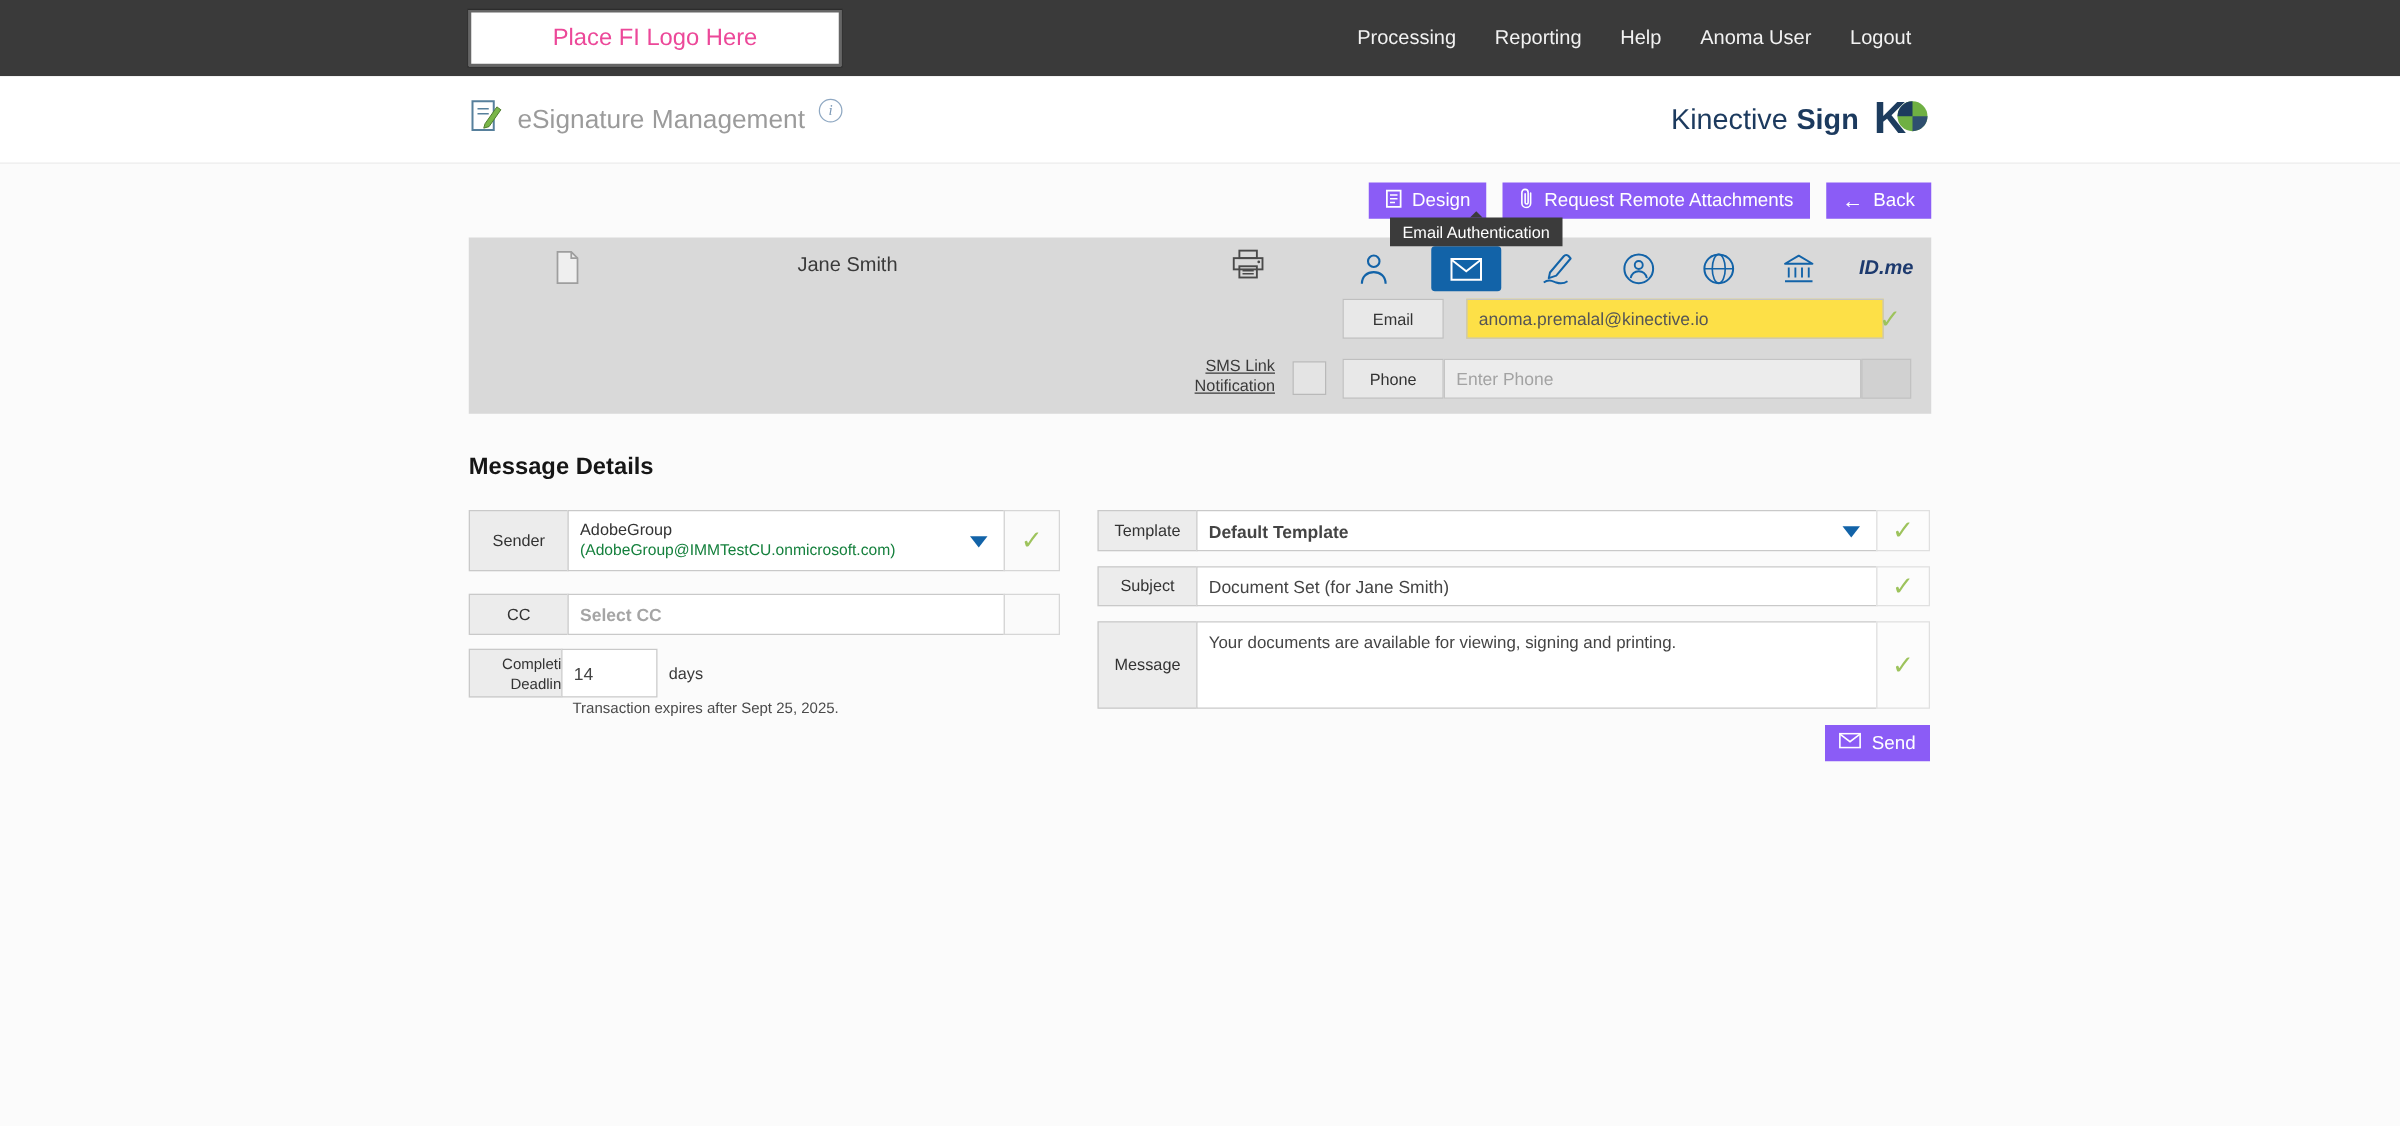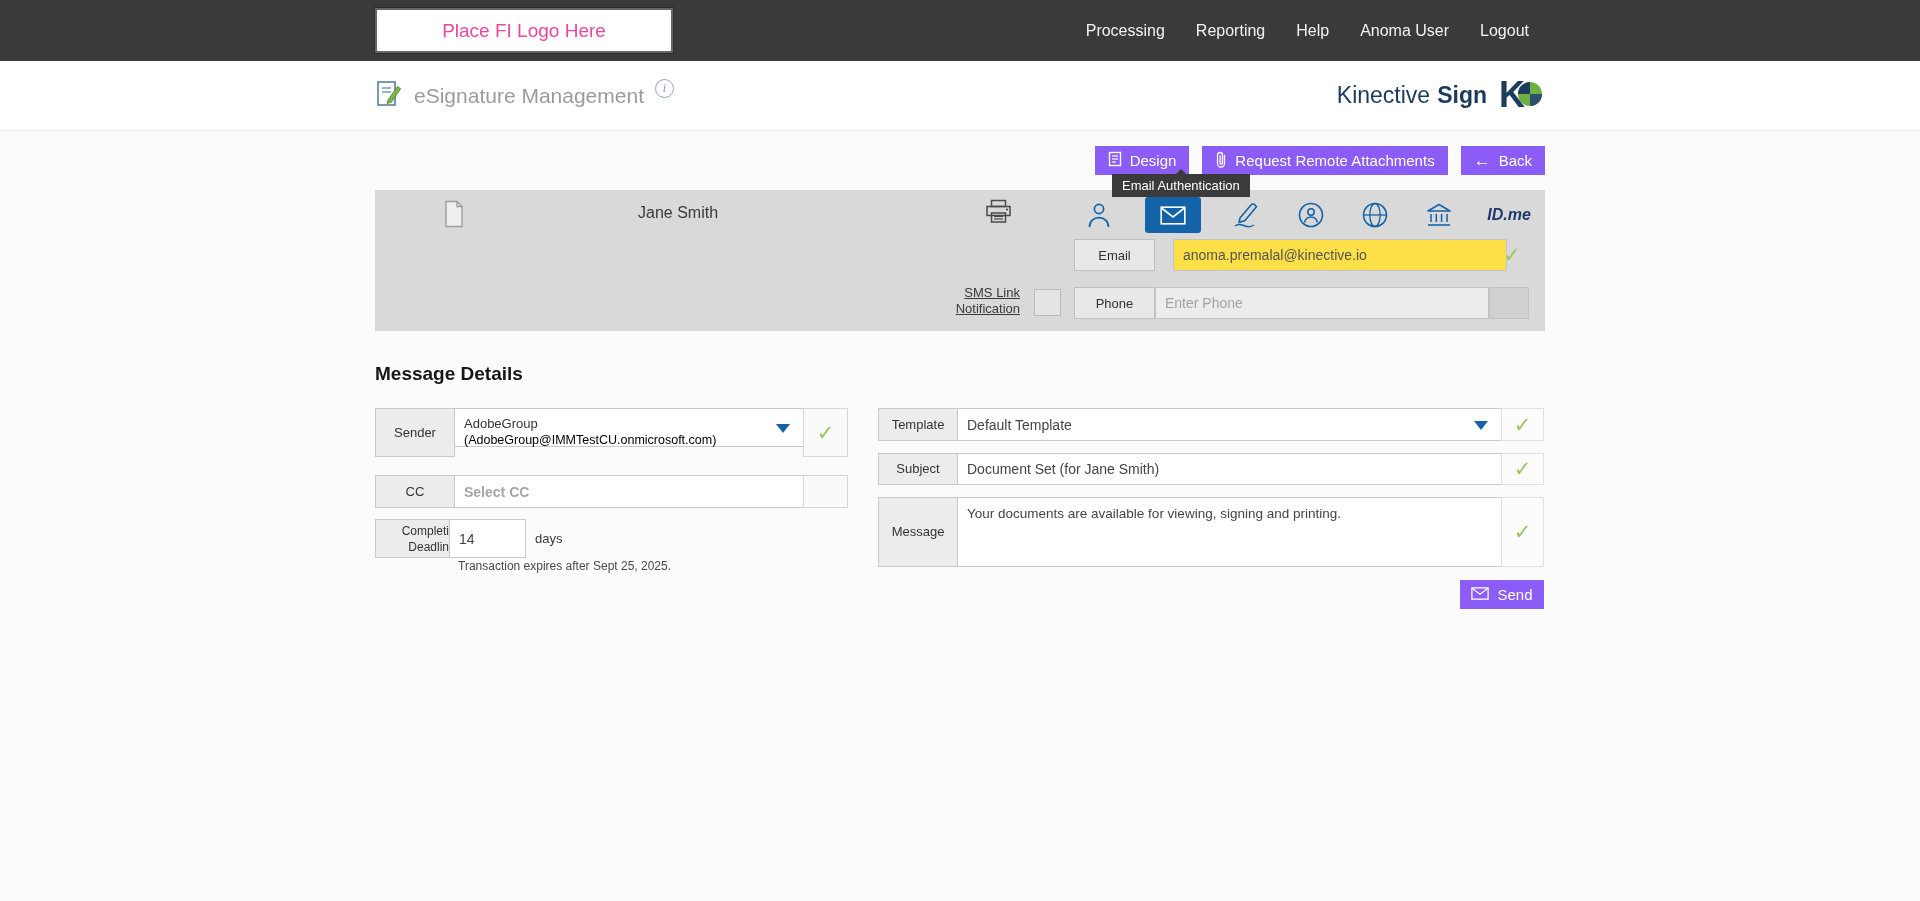--- a/index.html
+++ b/index.html
@@ -73,42 +73,42 @@
   .section-heading { position:absolute; left:0; top:232px; font-size:19px; font-weight:700; color:#161616; }
 
   .form-label { position:absolute; background:#ececec; border:1px solid #c9c9c9; display:flex; flex-direction:column;
                 align-items:center; justify-content:center; font-size:13px; color:#333; line-height:16px; text-align:center; }
   .form-input { position:absolute; border:1px solid #c9c9c9; background:#fff; font-size:14px; color:#444;
                 padding:0 9px; font-family:inherit; outline:none; }
   .form-input::placeholder { color:#a5a5a5; }
   .check-cell { position:absolute; background:#fafafa; border:1px solid #d6d6d6; }
 
   .sender-label { left:0; top:277px; width:80px; height:49px; }
-  .sender-select { position:absolute; left:79px; top:277px; width:350px; height:39px; background:#fff;
+  .sender-select { position:absolute; left:79px; top:277px; width:350px; height:49px; background:#fff;
                    border:1px solid #c9c9c9; cursor:pointer; padding:6px 30px 0 9px; }
   .sender-line1 { font-size:13px; color:#333; line-height:17px; }
-  .sender-line2 { font-size:12.5px; color:#000000; line-height:17px; }
+  .sender-line2 { font-size:12.5px; color:#15803d; line-height:17px; }
   .caret { width:0; height:0; border-left:7px solid transparent; border-right:7px solid transparent;
            border-top:9px solid #1263a8; position:absolute; right:13px; top:50%; margin-top:-4px; }
   .sender-check { left:428px; top:277px; width:45px; height:49px; display:flex; }
 
   .cc-label { left:0; top:344px; width:80px; height:33px; }
   .cc-input { left:79px; top:344px; width:350px; height:33px;font-weight:bold; }
   .cc-check { left:428px; top:344px; width:45px; height:33px; }
 
   .deadline-label { left:0; top:388px; width:75px; height:39px; font-size:12px;padding-left:39px; }
   .deadline-input { left:74px; top:388px; width:77px; height:39px; }
   .deadline-unit { position:absolute; left:160px; top:388px; height:39px; display:flex; align-items:center;
                    font-size:13px; color:#3a3a3a; }
   .expiry-note { position:absolute; left:83px; top:428px; font-size:12px; color:#4a4a4a; }
 
   .template-label { left:503px; top:277px; width:80px; height:33px; }
   .template-select { position:absolute; left:582px; top:277px; width:545px; height:33px; background:#fff;
                      border:1px solid #c9c9c9; cursor:pointer; display:flex; align-items:center; padding:0 30px 0 9px;
-                     font-size:14px; color:#444; }
+                     font-size:14px; color:#444;font-weight:bold; }
   .template-check { left:1126px; top:277px; width:43px; height:33px; display:flex; background:#fcfcfc; border-color:#e0e0e0; }
 
   .subject-label { left:503px; top:322px; width:80px; height:32px; }
   .subject-input { left:582px; top:322px; width:545px; height:32px; }
   .subject-check { left:1126px; top:322px; width:43px; height:32px; display:flex; background:#fcfcfc; border-color:#e0e0e0; }
 
   .message-label { left:503px; top:366px; width:80px; height:70px; }
   .message-input { position:absolute; left:582px; top:366px; width:545px; height:70px; border:1px solid #c9c9c9;
                    background:#fff; font-size:13.5px; color:#444; padding:7px 9px; font-family:inherit;
                    resize:none; outline:none; line-height:17px; }

